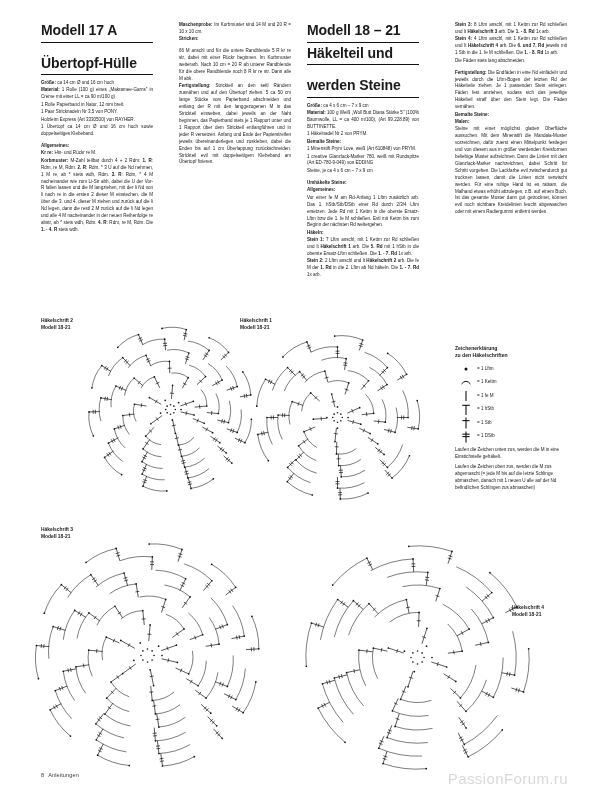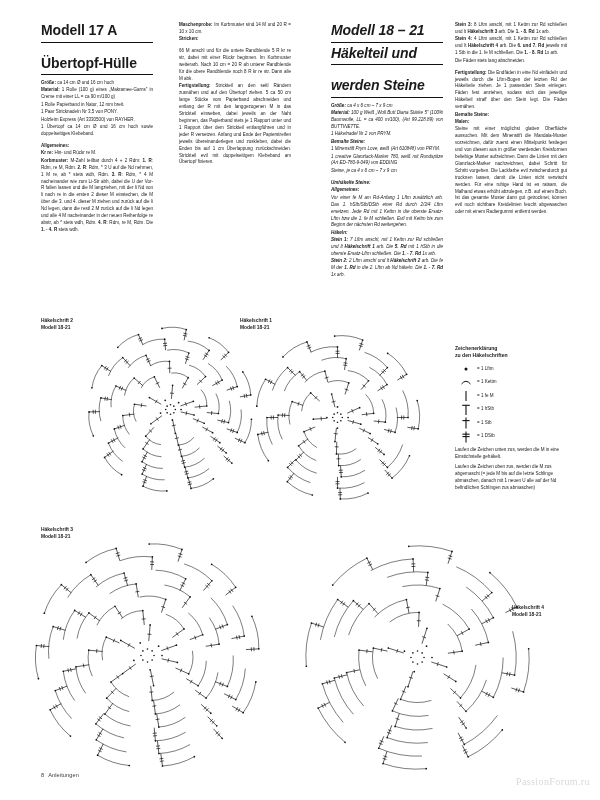--- a/index.html
+++ b/index.html
@@ -31,21 +31,21 @@
     width: 112px;
     font-size: 4.55px;
     line-height: 1.52;
     text-align: justify;
     text-justify: inter-word;
     hyphens: auto;
     -webkit-hyphens: auto;
   }
   .col-1 { left: 41px; }
   .col-2 { left: 179px; }
-  .col-3 { left: 331px; font-style: italic; }
+  .col-3 { left: 307px; }
   .col-4 { left: 455px; }
 
   .col p {
     margin: 0 0 0.5px 0;
   }
   .col p.gap {
     margin-top: 5.2px;
   }
 
   b, .b { font-weight: bold; }
@@ -115,26 +115,26 @@
     position: absolute;
     left: 41px;
     bottom: 22px;
     font-size: 5.6px;
     color: #3a3a3a;
     letter-spacing: 0.1px;
   }
   .footer .pg { margin-right: 4px; }
   .watermark {
     position: absolute;
-    right: 10px;
+    right: 32px;
     bottom: 13px;
-    font-size: 10px;
+    font-size: 15px;
     color: #d9d9d9;
     letter-spacing: 0.4px;
-    font-family: Liberation Serif, serif;
+    font-family: Liberation Sans, sans-serif;
   }
 </style>
 </head>
 <body>
 
 <div class="page">
 
   <div class="col col-1">
     <div class="headgroup">
       <div class="head-line">Modell 17 A</div>

